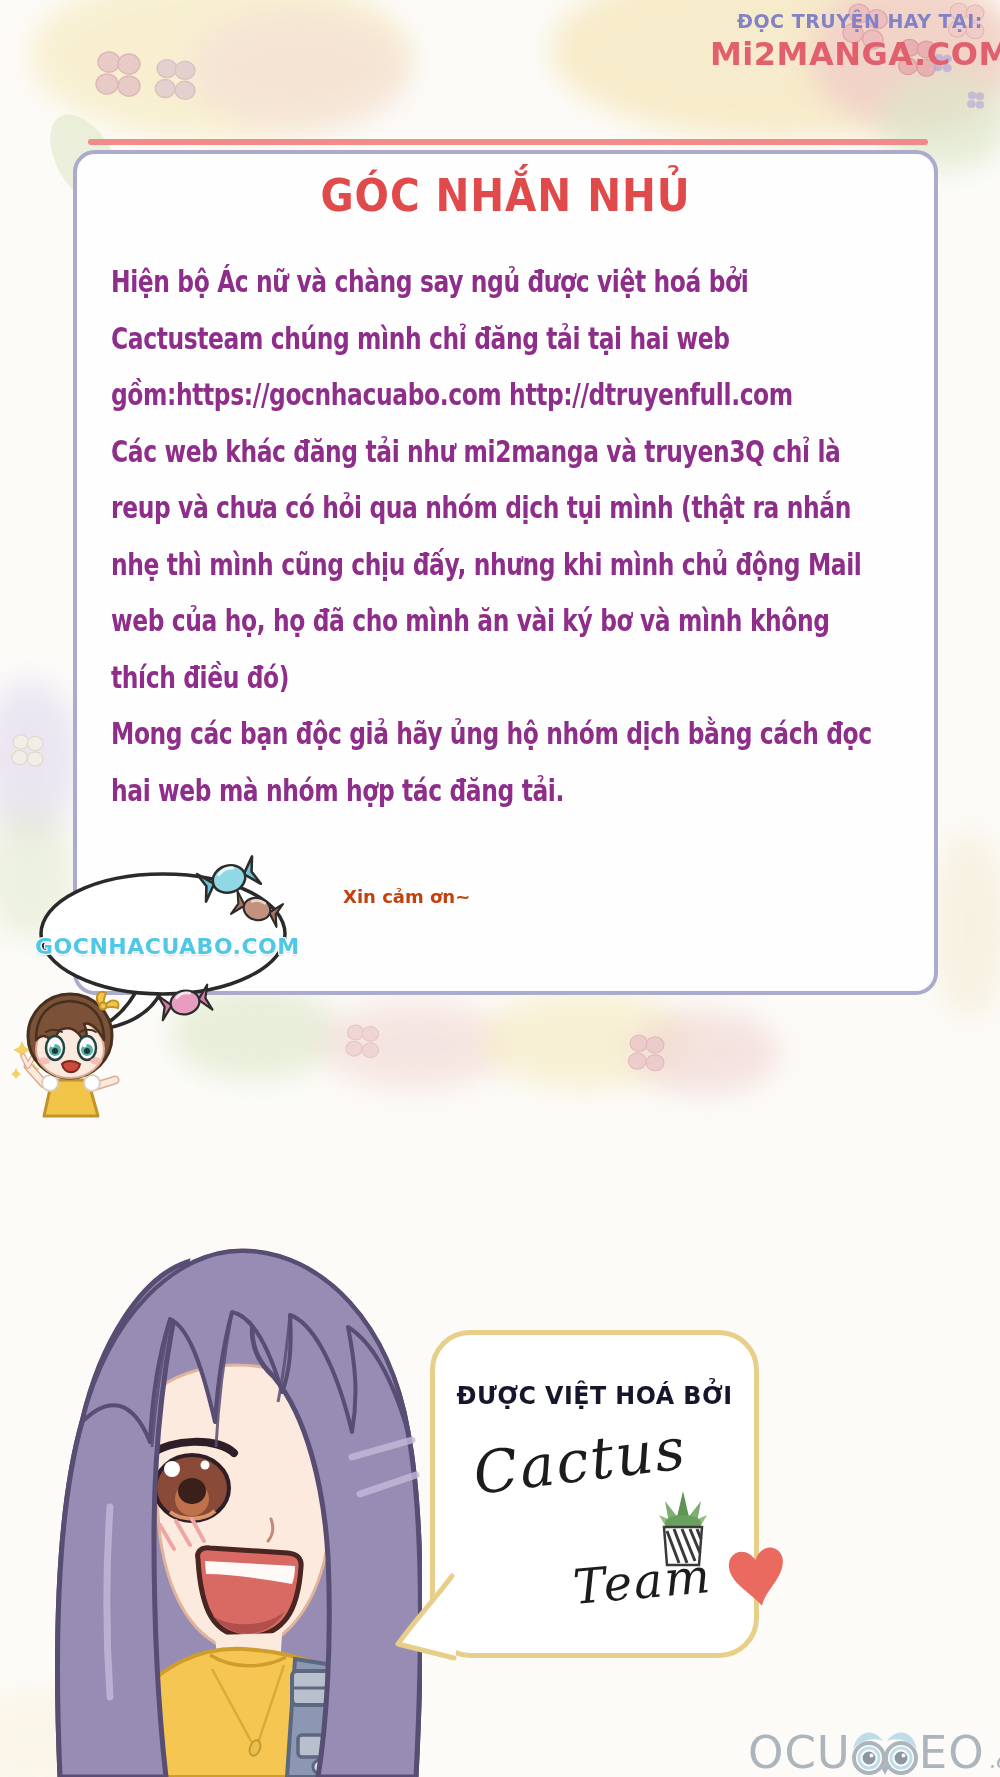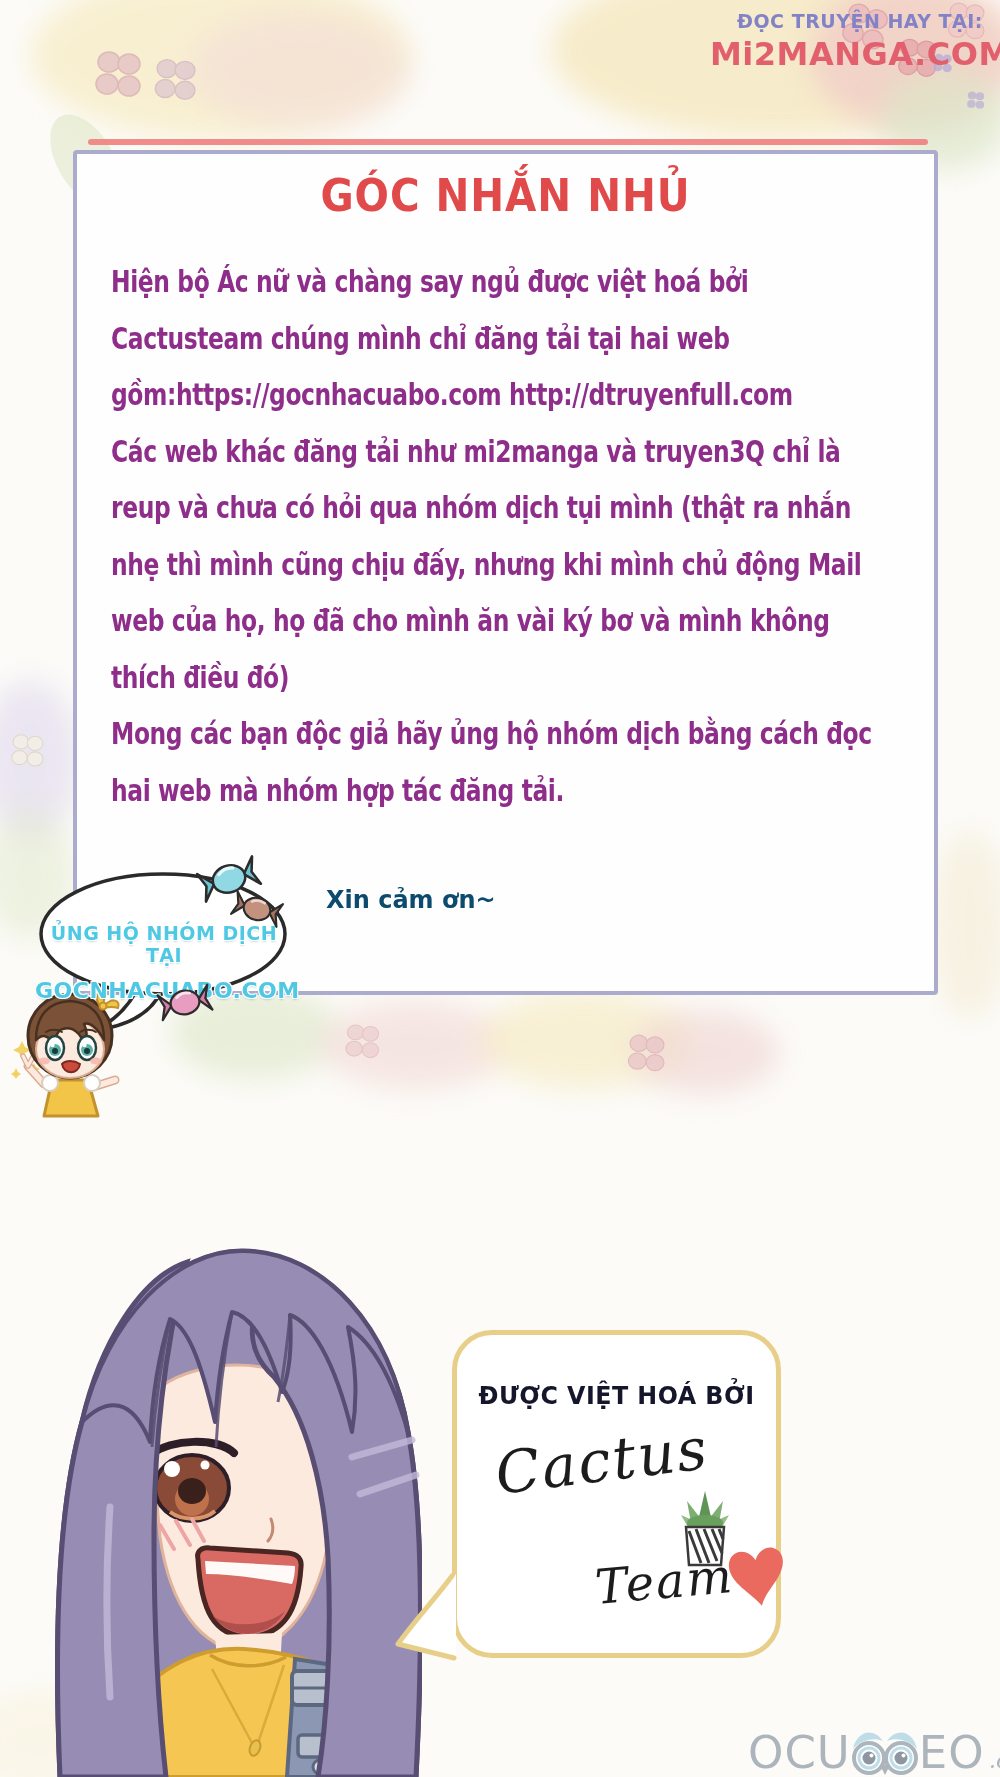--- a/index.html
+++ b/index.html
@@ -13,48 +13,48 @@
   .wash{position:absolute;border-radius:50%;filter:blur(14px);}
   
   .hdr{position:absolute;left:710px;top:10px;width:300px;text-align:center;}
   .hdr-tag{font-size:19px;font-weight:bold;color:#8282c6;letter-spacing:.5px;}
   .hdr-site{font-size:32px;font-weight:bold;color:#e2606d;letter-spacing:.5px;margin-top:3px;}
   
   .redline{position:absolute;left:88px;top:139px;width:840px;height:6px;background:#ef8080;border-radius:3px;opacity:.9;}
   
   .notice-box{
     position:absolute;left:73px;top:150px;width:865px;height:845px;
-    background:#fefefe;border:4px solid #abaccd;border-radius:4px;box-sizing:border-box;
+    background:#fefefe;border:4px solid #abaccd;border-radius:22px;box-sizing:border-box;
   }
   .notice-title{
     position:absolute;left:0;top:16px;width:100%;text-align:center;
     font-size:44px;font-weight:bold;color:#e14a4a;letter-spacing:1px;
     transform:scaleX(.92);
   }
   .notice-body{
     position:absolute;left:34px;top:100px;width:128%;
     transform:scaleX(.78);transform-origin:0 0;
     font-size:30px;font-weight:bold;color:#8e2e8a;letter-spacing:-.5px;
   }
   .notice-body div{white-space:nowrap;line-height:56.5px;}
   .notice-closing{
-    position:absolute;left:249px;top:732px;white-space:nowrap;
-    font-size:24px;font-weight:bold;color:#0c4a6e;
+    position:absolute;left:266px;top:732px;white-space:nowrap;
+    font-size:18px;font-weight:bold;color:#c2410c;
   }
   
   .bubble-text{
     position:absolute;left:35px;top:922px;width:258px;text-align:center;z-index:6;
     color:#4fc8e4;font-weight:bold;letter-spacing:.5px;
     text-shadow:-1px -1px 0 #fff,1px -1px 0 #fff,-1px 1px 0 #fff,1px 1px 0 #fff,0 2px 2px rgba(40,120,140,.25);
   }
   .bubble-line1{font-size:19px;}
   .bubble-line2{font-size:22px;margin-top:12px;}
   
   .credit-box{
-    position:absolute;left:452px;top:1330px;width:329px;height:328px;
+    position:absolute;left:430px;top:1330px;width:329px;height:328px;
     background:#fff;border:5px solid #e7cf8a;border-radius:40px;box-sizing:border-box;z-index:4;
   }
   .credit-heading{
     position:absolute;left:0;top:46px;width:100%;text-align:center;
     font-size:25px;font-weight:bold;color:#15152b;letter-spacing:.5px;transform:scaleX(.95);
   }
   .script{font-family:"DejaVu Serif",serif;font-style:italic;color:#1c1c1c;}
   .sig1{position:absolute;left:38px;top:92px;font-size:58px;transform:rotate(-7deg);letter-spacing:2px;}
   .sig2{position:absolute;left:138px;top:218px;font-size:48px;transform:rotate(-5deg);letter-spacing:2px;}
   
@@ -189,21 +189,20 @@
     </div>
   <div class="notice-closing">Xin cảm ơn~</div>
 </div>
 
 <svg class="abs" style="left:33px;top:870px;z-index:5;" width="310" height="172" viewBox="0 0 310 172">
   <path d="M 108 112 C 98 134 84 150 62 160 C 96 156 119 142 129 120 Z" fill="#fff" stroke="#2a2a2a" stroke-width="3.5" stroke-linejoin="round"></path>
   <ellipse cx="130" cy="64" rx="122" ry="60" fill="#fff" stroke="#2a2a2a" stroke-width="3.5"></ellipse>
   <path d="M 108 112 C 120 120 136 122 150 120" fill="#fff" stroke="none"></path>
 </svg>
 <div class="bubble-text">
-  <div class="bubble-line1">ỦNG HỘ NHÓM DỊCH TẠI</div>
   <div class="bubble-line2">GOCNHACUABO.COM</div>
 </div>
 
 <svg class="abs" style="left:196px;top:854px;transform:rotate(-18deg);z-index:6;" width="66" height="50" viewBox="0 0 64 48">
   <g stroke="#2c2c2c" stroke-width="2.5" stroke-linejoin="round">
     <path d="M 17 24 L 4 10 L 9 24 L 4 38 Z" fill="#6cc4d4"></path>
     <path d="M 47 24 L 60 10 L 55 24 L 60 38 Z" fill="#6cc4d4"></path>
     <ellipse cx="32" cy="24" rx="16" ry="13" fill="#8fd8e4"></ellipse>
   </g>
   <path d="M 24 17 C 28 14 34 13 39 15" stroke="#e8f8fa" stroke-width="3" fill="none" stroke-linecap="round"></path>

